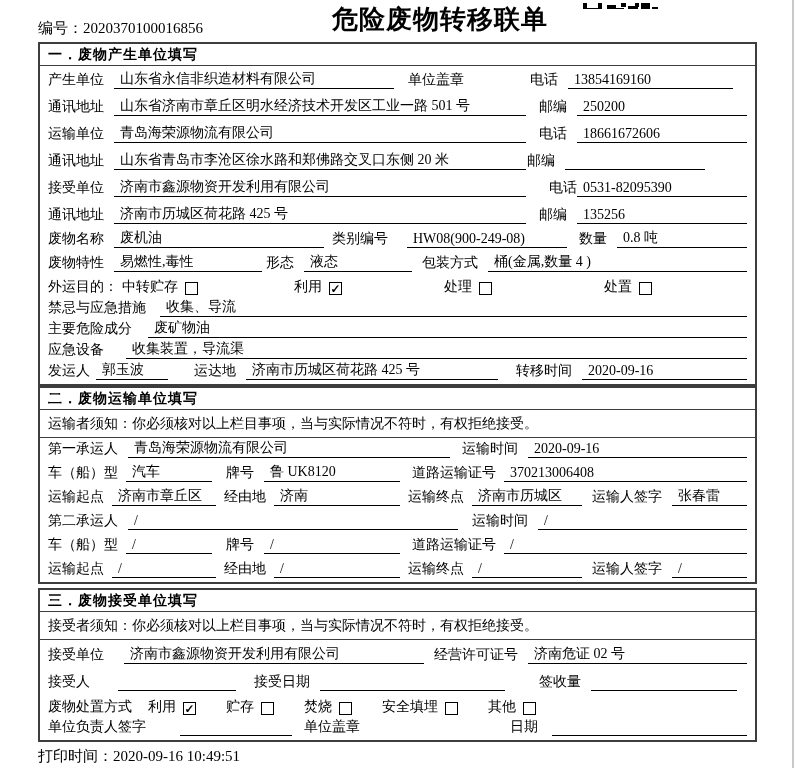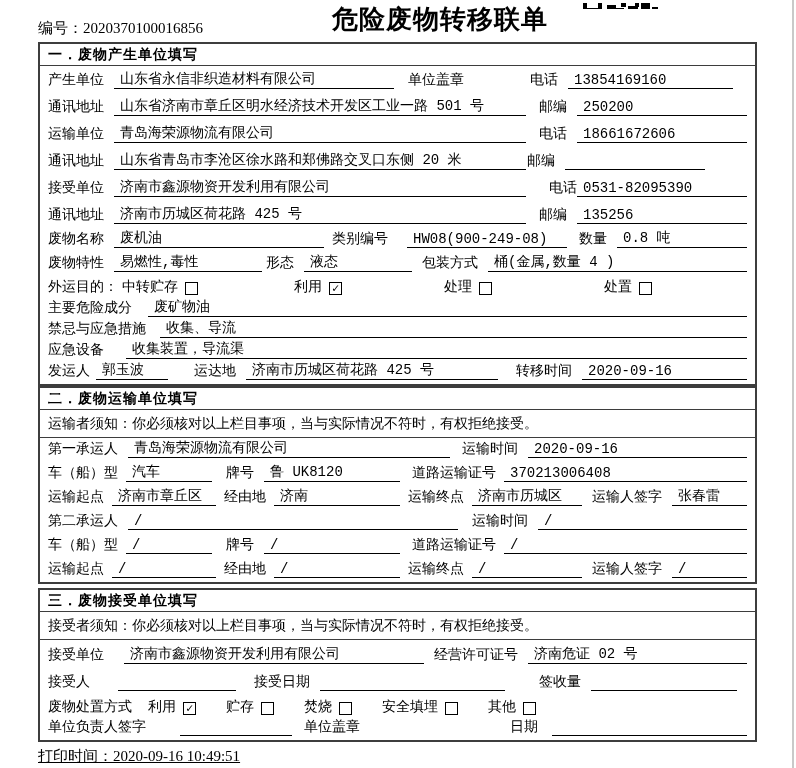--- a/index.html
+++ b/index.html
@@ -16,35 +16,35 @@
   .qr{position:absolute;left:583px;top:0;width:76px;height:9px;overflow:hidden;}
   .box{position:absolute;left:38px;width:719px;box-sizing:border-box;border:2px solid #3d3d3d;background:#fff;}
   .sec-h{
     height:22px;box-sizing:border-box;display:flex;align-items:center;
     padding:1px 8px 0;font-weight:bold;border-bottom:1.5px solid #3d3d3d;letter-spacing:1px;
   }
   .note{
     height:28px;box-sizing:border-box;display:flex;align-items:center;
     padding:0 8px;border-bottom:1.5px solid #3d3d3d;white-space:nowrap;
   }
-  .row{display:flex;align-items:flex-end;box-sizing:border-box;padding:0 8px 4px;font-family:Liberation Mono, monospace;}
+  .row{display:flex;align-items:flex-end;box-sizing:border-box;padding:0 8px 4px;}
   .h27{height:27px}.h24{height:24px}.h21{height:21px}.h28{height:28px}.h25{height:25px}.h20{height:20px}
   .lbl{white-space:nowrap;flex:0 0 auto;}
   .val{
     border-bottom:1.2px solid #000;padding:0 5px 0 6px;white-space:nowrap;overflow:hidden;
     box-sizing:border-box;flex:0 0 auto;min-height:17px;
   }
   .fill{flex:1 1 auto;}
   .opt{display:inline-flex;align-items:flex-end;flex:0 0 auto;white-space:nowrap;text-align:right;}
   .cb{
     display:inline-flex;width:13px;height:13px;box-sizing:border-box;border:1.5px solid #000;
     align-items:center;justify-content:center;font-size:12px;font-weight:bold;line-height:1;
     margin-left:7px;position:relative;top:-1px;flex:0 0 auto;
   }
-  .print-line{position:absolute;left:38px;top:747px;font-size:15px;white-space:nowrap;text-decoration:underline;}
+  .print-line{position:absolute;left:38px;top:747px;font-size:15px;white-space:nowrap;}
 </style>
 </head>
 <body>
 
 <div class="page">
 
   <div class="qr">
     <svg width="76" height="9" viewBox="0 0 76 9" xmlns="http://www.w3.org/2000/svg">
       <rect x="0" y="0" width="4" height="9" fill="#000"></rect>
       <rect x="15" y="0" width="4" height="9" fill="#000"></rect>
@@ -142,27 +142,27 @@
         <span class="lbl">处理</span>
         <span class="cb"></span>
       </span>
       <span class="opt" style="margin-left:112px">
         <span class="lbl">处置</span>
         <span class="cb"></span>
       </span>
     </div>
 
     <div class="row h21">
+      <span class="lbl">禁忌与应急措施</span>
+      <span class="val fill" style="margin-left:14px">收集、导流</span>
+    </div>
+
+    <div class="row h21">
       <span class="lbl">主要危险成分</span>
       <span class="val fill" style="margin-left:16px">废矿物油</span>
-    </div>
-
-    <div class="row h21">
-      <span class="lbl">禁忌与应急措施</span>
-      <span class="val fill" style="margin-left:14px">收集、导流</span>
     </div>
 
     <div class="row h21">
       <span class="lbl">应急设备</span>
       <span class="val fill" style="margin-left:22px">收集装置，导流渠</span>
     </div>
 
     <div class="row h21">
       <span class="lbl">发运人</span>
       <span class="val" style="width:72px;margin-left:6px">郭玉波</span>

